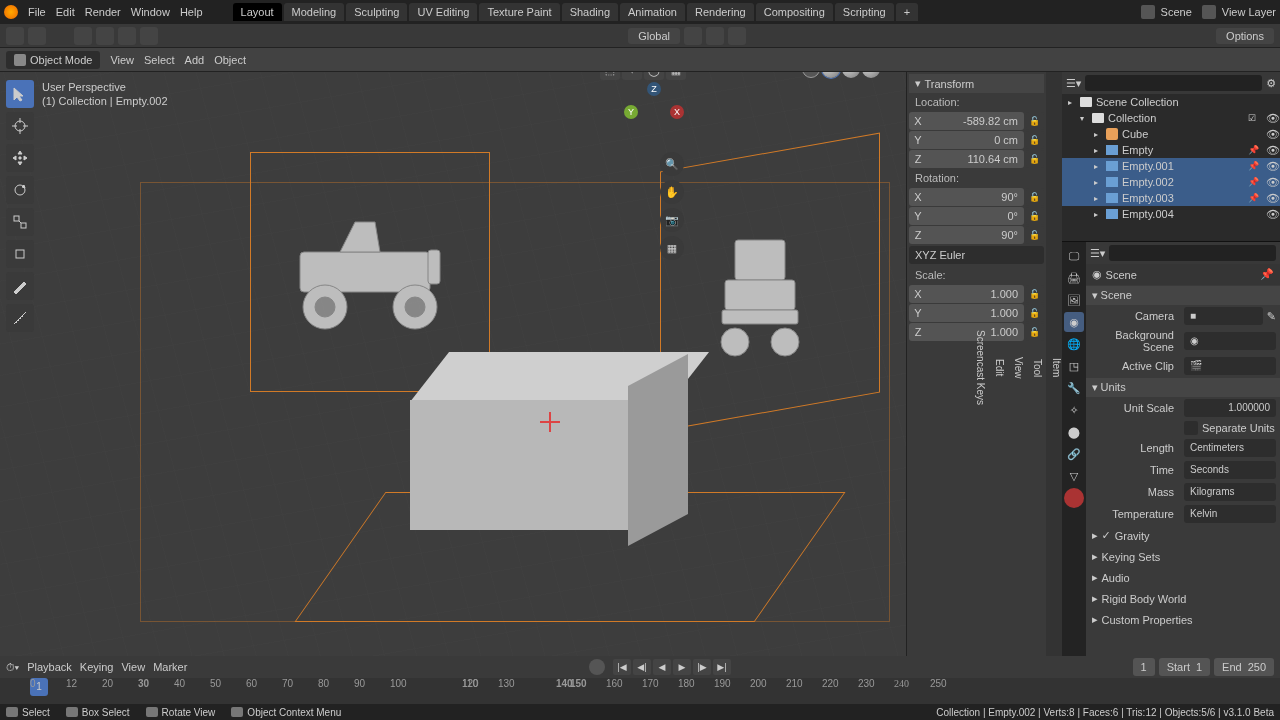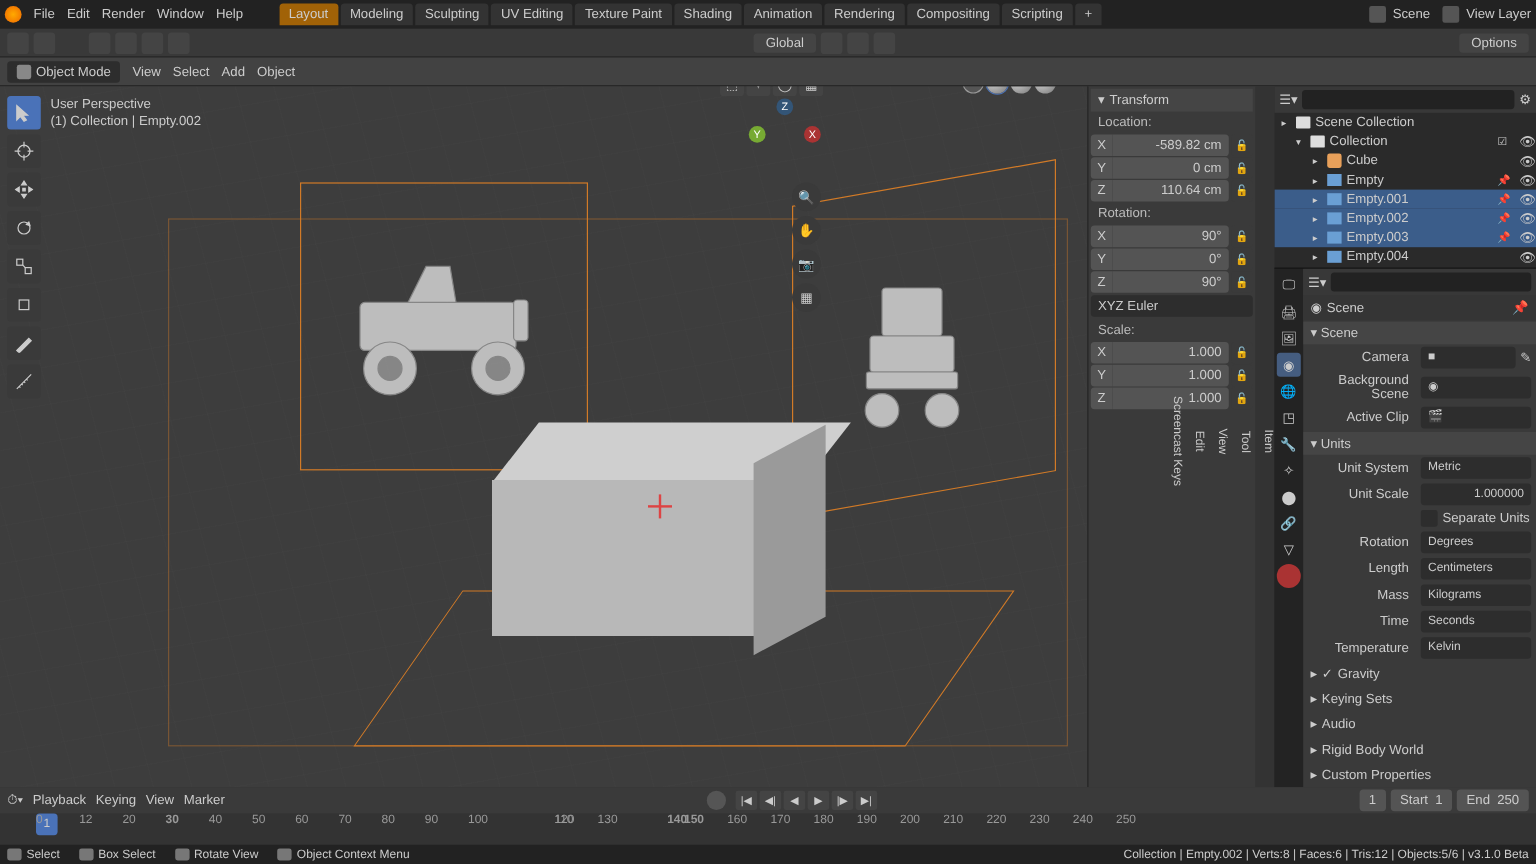--- a/index.html
+++ b/index.html
@@ -5,21 +5,21 @@
   * { box-sizing: border-box; margin: 0; padding: 0; font-family: sans-serif; }
   body { width: 1280px; height: 720px; background: #393939; color: #ccc; font-size: 11px; overflow: hidden; position: relative; }
 
   
   .menubar { height: 24px; background: #222; display: flex; align-items: center; padding: 0 4px; gap: 10px; }
   .menubar .logo { width: 14px; height: 14px; background: radial-gradient(circle,#fa0,#e60); border-radius: 50%; }
   .menubar .menu-item { cursor: pointer; }
   .menubar .spacer { flex: 1; }
   .menubar .tabs { display: flex; gap: 2px; margin-left: 20px; }
   .menubar .tab { padding: 3px 8px; border-radius: 3px 3px 0 0; background: #333; cursor: pointer; }
-  .menubar .tab.active { background: #a16207; }
+  .menubar .tab.active { background: #000000; }
   .scene-right { display: flex; align-items: center; gap: 6px; }
   .scene-right .icon { width: 14px; height: 14px; background: #555; border-radius: 2px; display: inline-block; }
 
   
   .toolheader { height: 24px; background: #393939; border-bottom: 1px solid #222; display: flex; align-items: center; padding: 0 6px; gap: 4px; }
   .toolheader .btn { width: 18px; height: 18px; background: #444; border-radius: 3px; }
   .toolheader .dd { padding: 2px 10px; background: #444; border-radius: 3px; text-align: center; }
   .toolheader .spacer { flex: 1; }
 
   
@@ -481,47 +481,39 @@
         <div class="prop-row">
             <span class="lbl">Background Scene</span>
             <span class="fld">◉</span>
           </div>
         <div class="prop-row">
             <span class="lbl">Active Clip</span>
             <span class="fld">🎬</span>
           </div>
         <div class="prop-section">▾ <span>Units</span></div>
         <div class="prop-row">
-            <span class="lbl">Unit System</span>
-            <span class="fld">Metric</span>
-          </div>
-        <div class="prop-row">
             <span class="lbl">Unit Scale</span>
             <span class="fld" style="text-align:right">1.000000</span>
           </div>
         <div class="prop-row">
             <span class="lbl"></span>
             <span class="chk"></span>
             <span>Separate Units</span>
           </div>
         <div class="prop-row">
-            <span class="lbl">Rotation</span>
-            <span class="fld">Degrees</span>
-          </div>
-        <div class="prop-row">
             <span class="lbl">Length</span>
             <span class="fld">Centimeters</span>
           </div>
         <div class="prop-row">
+            <span class="lbl">Time</span>
+            <span class="fld">Seconds</span>
+          </div>
+        <div class="prop-row">
             <span class="lbl">Mass</span>
             <span class="fld">Kilograms</span>
-          </div>
-        <div class="prop-row">
-            <span class="lbl">Time</span>
-            <span class="fld">Seconds</span>
           </div>
         <div class="prop-row">
             <span class="lbl">Temperature</span>
             <span class="fld">Kelvin</span>
           </div>
         <div class="prop-collapse">▸ <span class="chk on">✓</span> <span>Gravity</span></div>
         <div class="prop-collapse">▸ <span>Keying Sets</span></div>
         <div class="prop-collapse">▸ <span>Audio</span></div>
         <div class="prop-collapse">▸ <span>Rigid Body World</span></div>
         <div class="prop-collapse">▸ <span>Custom Properties</span></div>
@@ -579,21 +571,21 @@
       <span class="tl-tick" style="left: 556px; font-weight: bold;">140</span>
       <span class="tl-tick" style="left: 570px; font-weight: bold;">150</span>
       <span class="tl-tick" style="left: 606px;">160</span>
       <span class="tl-tick" style="left: 642px;">170</span>
       <span class="tl-tick" style="left: 678px;">180</span>
       <span class="tl-tick" style="left: 714px;">190</span>
       <span class="tl-tick" style="left: 750px;">200</span>
       <span class="tl-tick" style="left: 786px;">210</span>
       <span class="tl-tick" style="left: 822px;">220</span>
       <span class="tl-tick" style="left: 858px;">230</span>
-      <span class="tl-tick" style="left: 894px;">240</span>
+      <span class="tl-tick" style="left: 894px; font-family: Liberation Serif, serif;">240</span>
       <span class="tl-tick" style="left: 930px;">250</span>
     </div>
 </div>
 
 <div class="statusbar">
   <div class="status-item">
       <span class="m-ico"></span>
       <span>Select</span>
     </div>
   <div class="status-item">

